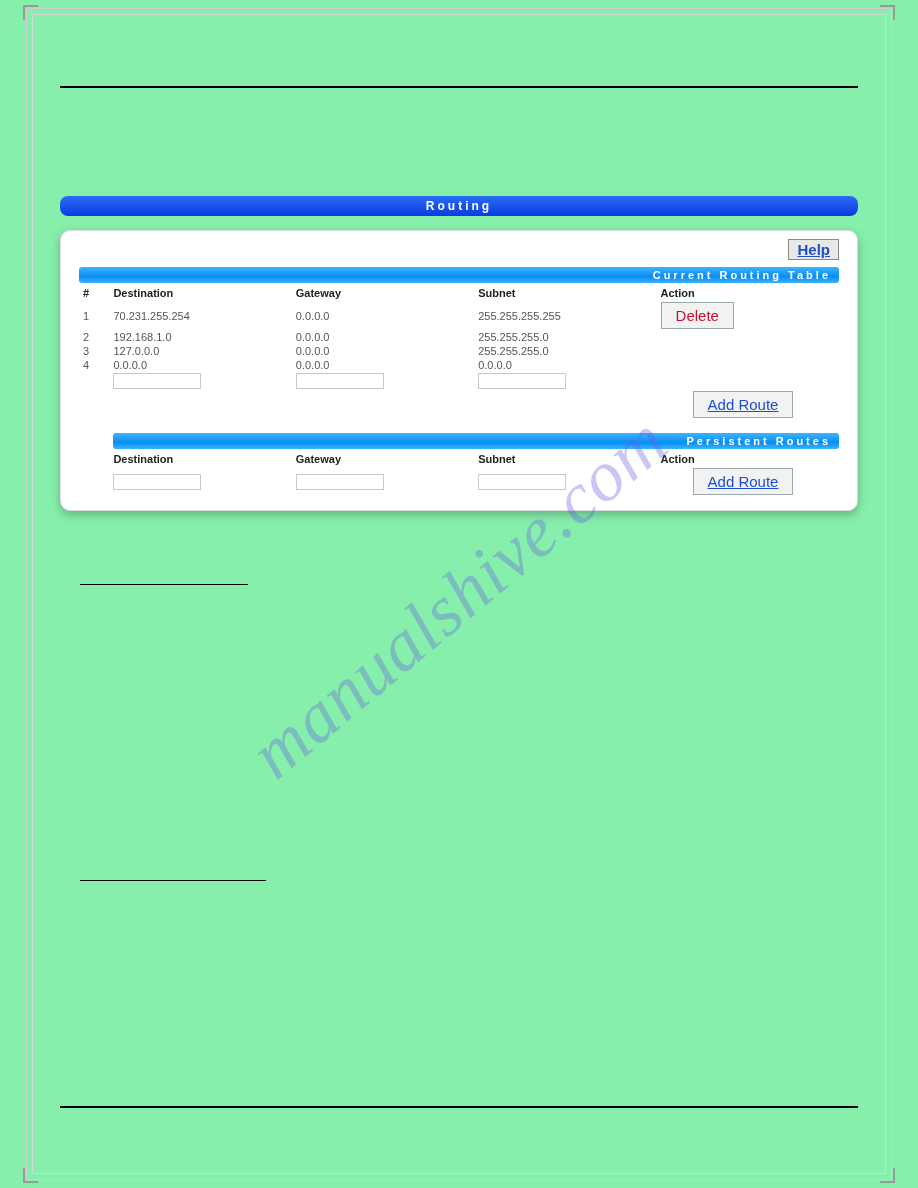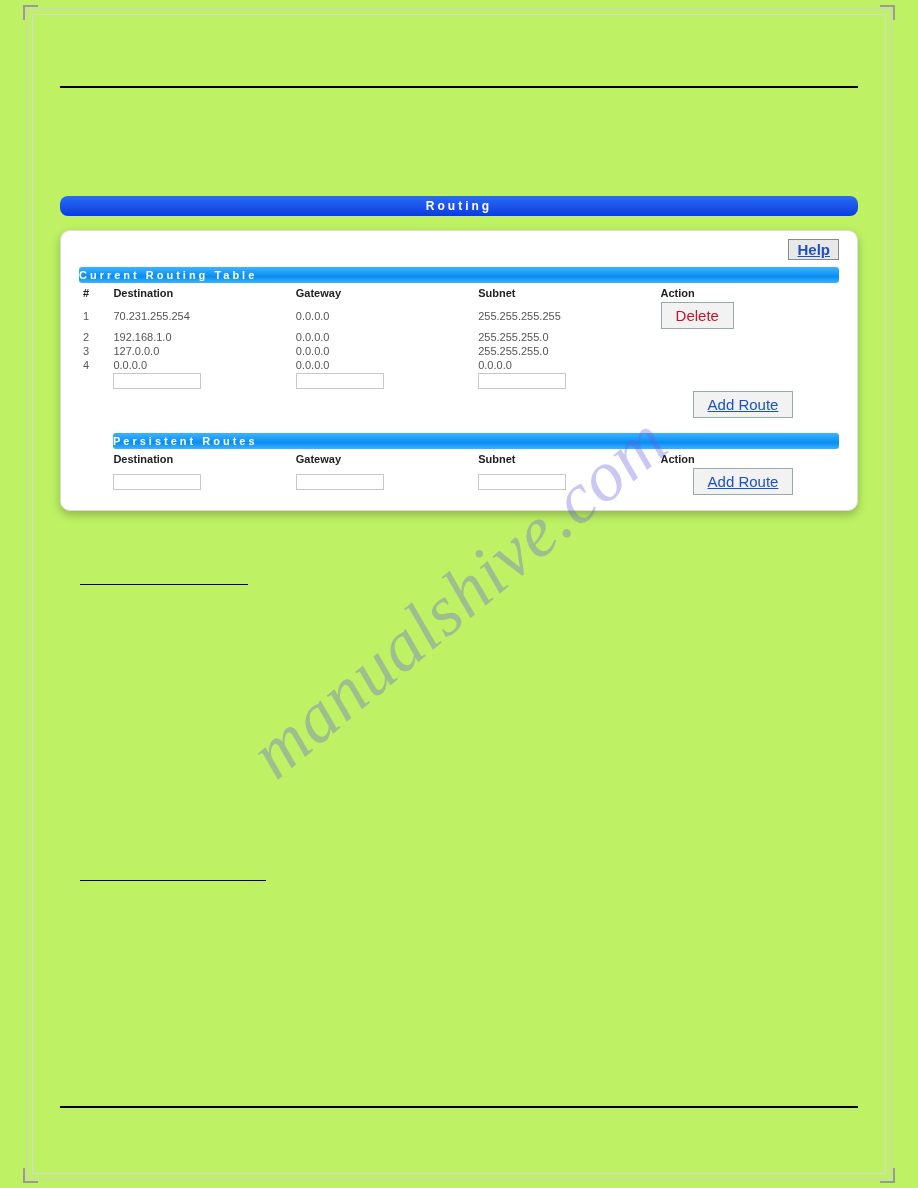--- a/index.html
+++ b/index.html
@@ -1,20 +1,20 @@
 <!DOCTYPE html>
 <html><head>
 <meta charset="utf-8">
 <style>
   * { box-sizing: border-box; margin: 0; padding: 0; }
   html, body { width: 918px; height: 1188px; background: #ffffff; font-family: Verdana, Geneva, sans-serif; font-size: 11px; color: #333; }
   .page-frame {
     position: relative;
     width: 918px; height: 1188px;
-    background: #bef264;
+    background: #86efac;
   }
   
   .outer-border {
     position: absolute;
     top: 8px; left: 26px; right: 26px; bottom: 8px;
     border: 1px solid #cfcfcf;
     border-radius: 2px;
   }
   .outer-border2 {
     position: absolute;
@@ -76,25 +76,25 @@
     font-size: 15px;
     padding: 1px 8px;
     text-decoration: underline;
     cursor: pointer;
   }
 
   .section-bar {
     margin-top: 26px;
     background: linear-gradient(#3bb4ff, #0a8df2 60%, #3bb4ff);
     color: #fff;
-    text-align: left;
+    text-align: right;
     font-weight: bold;
     font-size: 11px;
     letter-spacing: 3px;
-    padding: 2px 0;
+    padding: 2px 8px;
     border-radius: 3px;
   }
   .section-bar.secondary { margin-top: 14px; margin-left: 34px; }
 
   table.route-table {
     width: 100%;
     border-collapse: collapse;
     margin-top: 2px;
   }
   table.route-table th {

